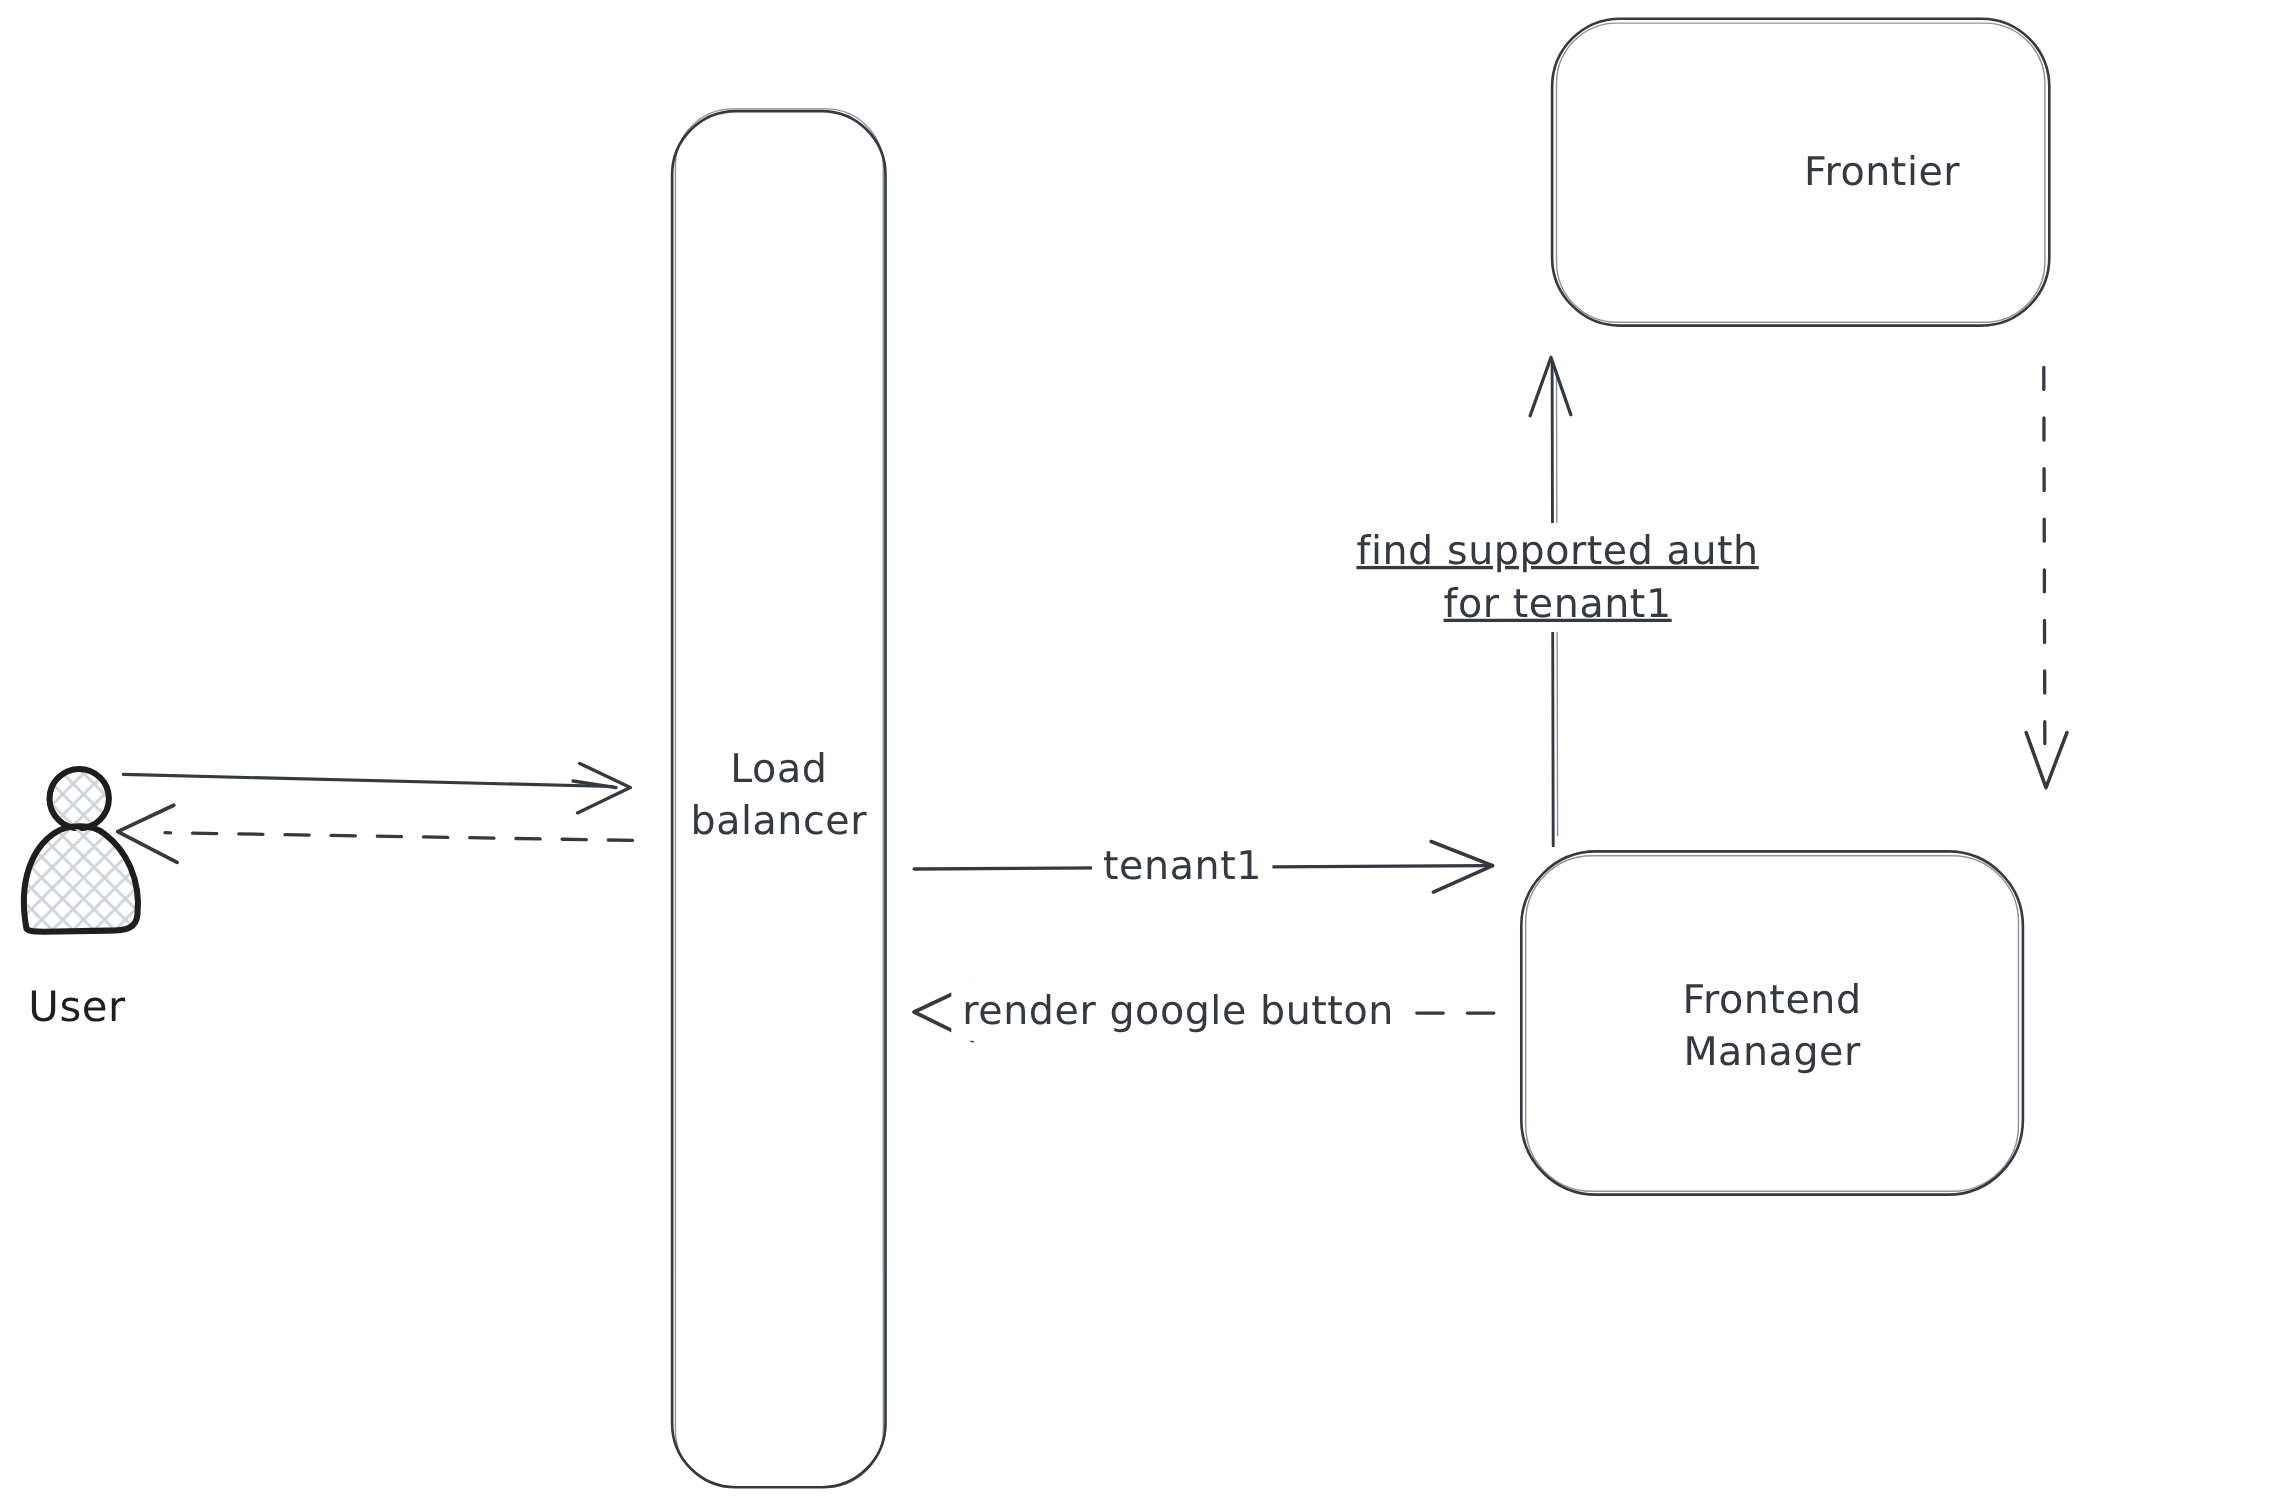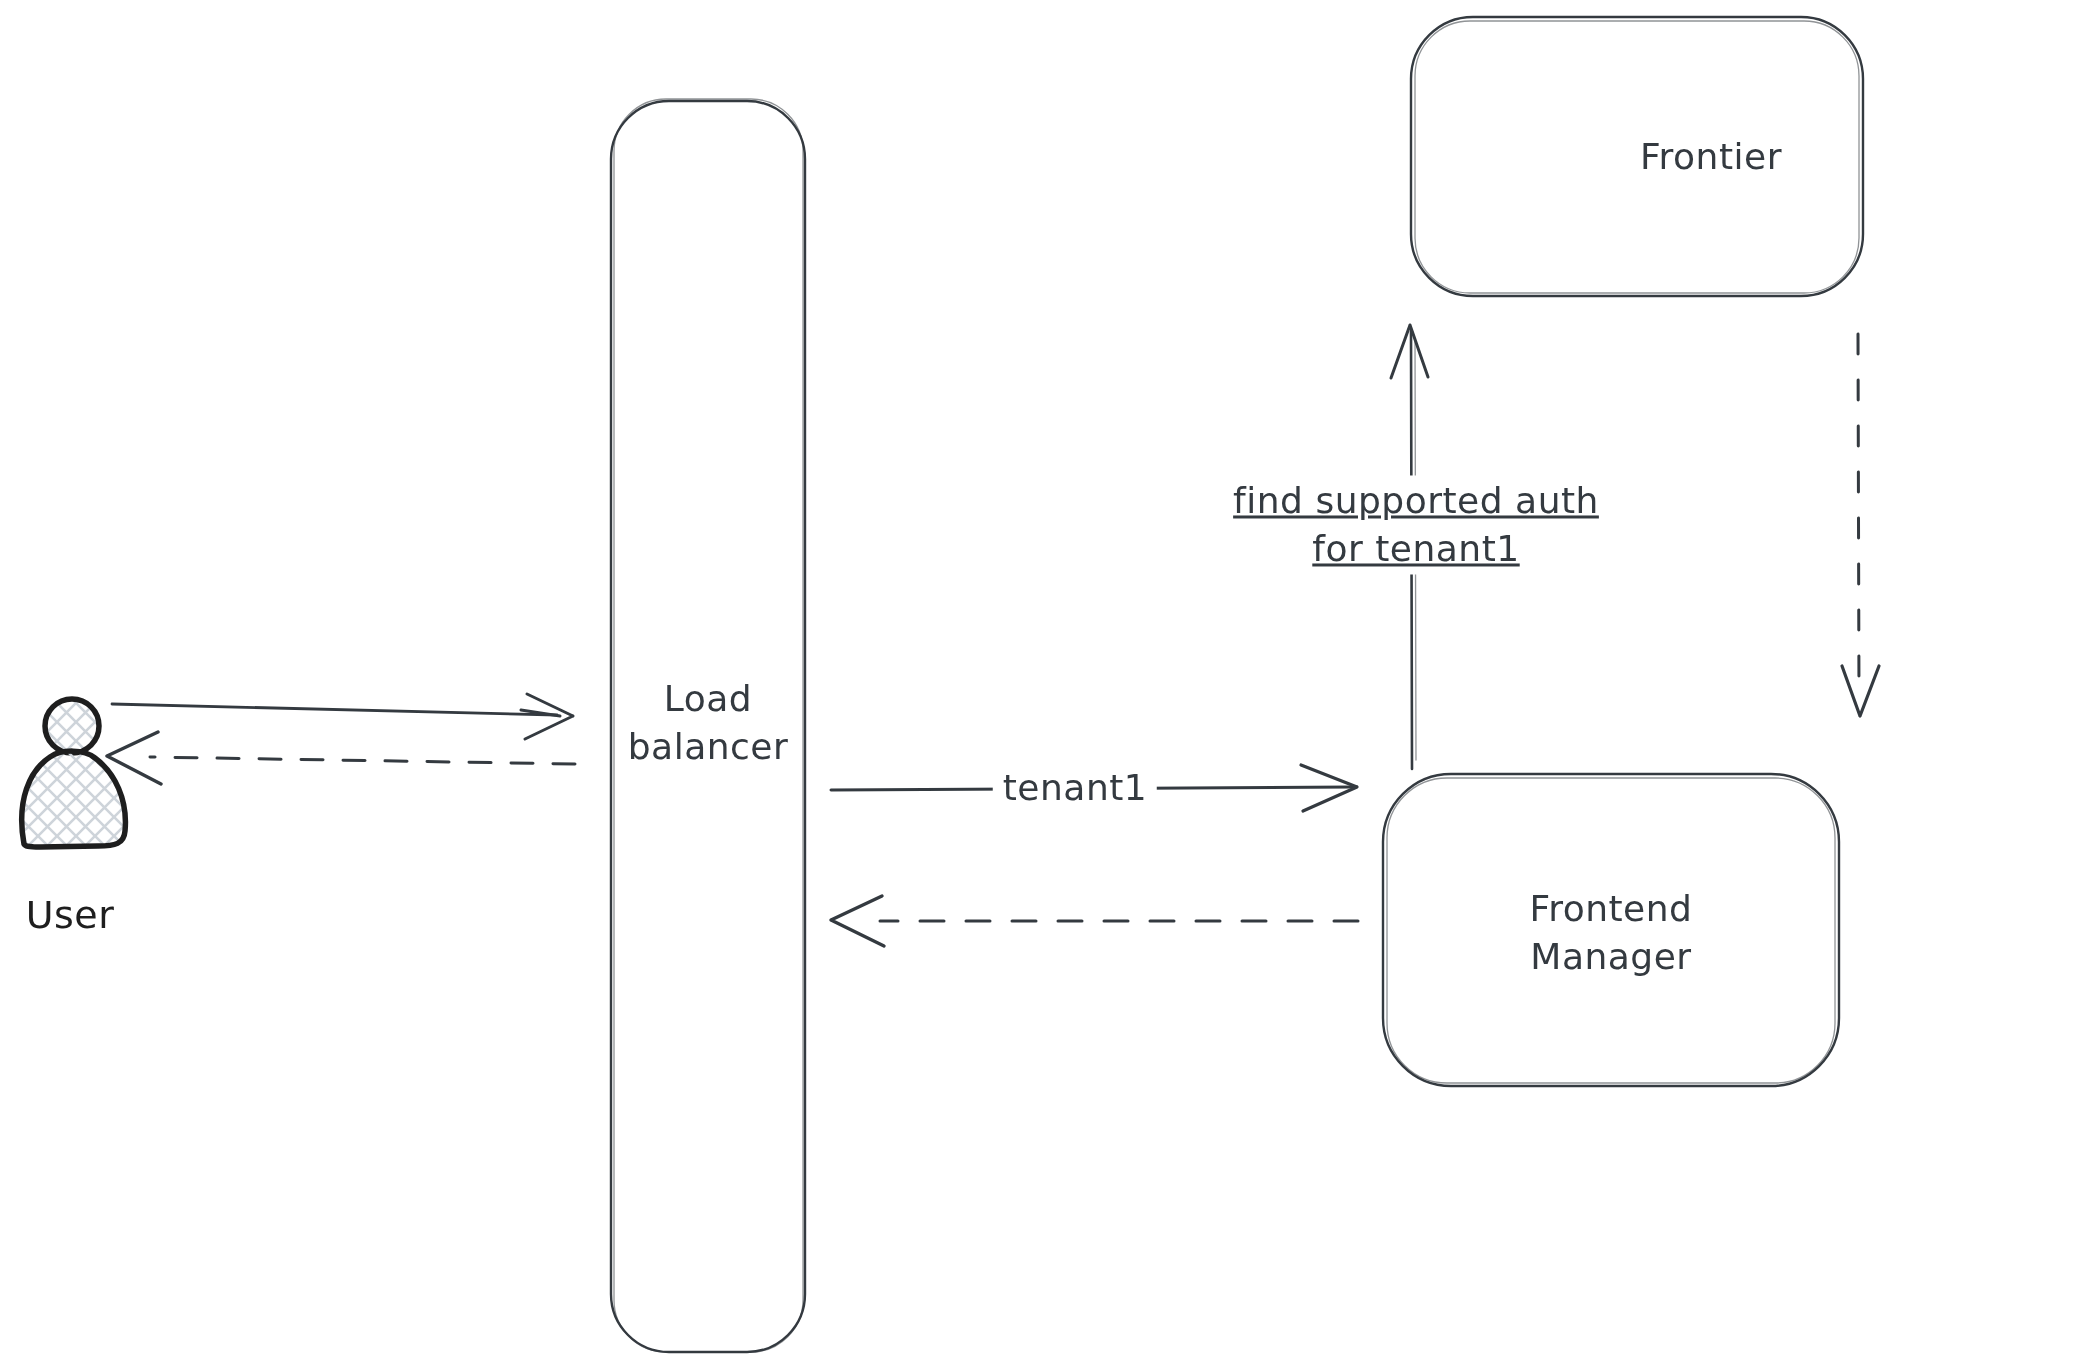--- a/index.html
+++ b/index.html
@@ -106,18 +106,19 @@
 balancer</div>
 
   <div class="label" style="left:1711px; top:157px;">Frontier</div>
 
   <div class="label" style="left:1611px; top:933px;">Frontend
 Manager</div>
 
 
   <div class="label bg" style="left:1075px; top:788px;">tenant1</div>
 
+  <div class="label bg" style="left:1071px; top:920px;">render google button</div>
 
   <div class="label bg" style="left:1416px; top:525px;text-decoration:underline;">find supported auth
 for tenant1</div>
 
 
 </div>
 
 </body></html>

